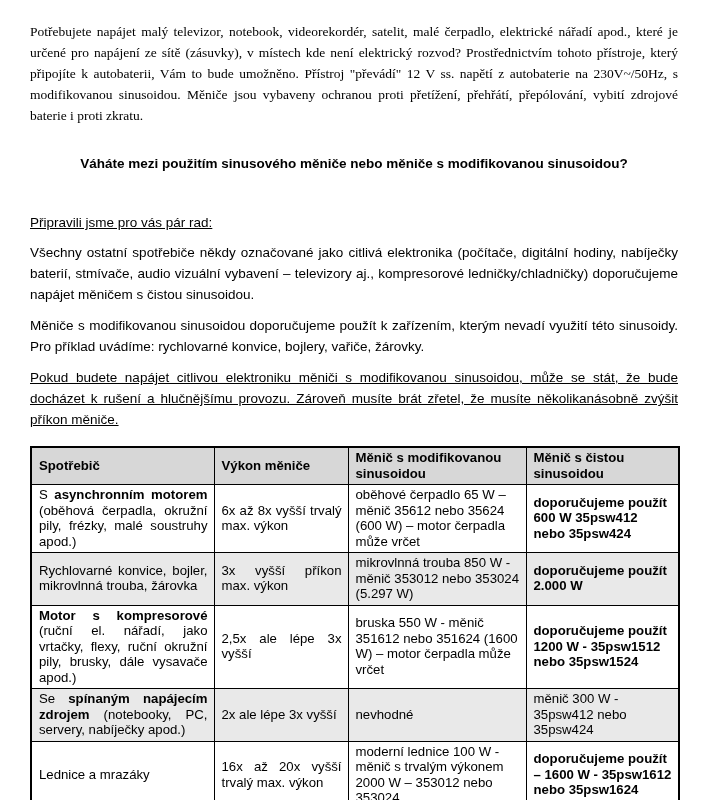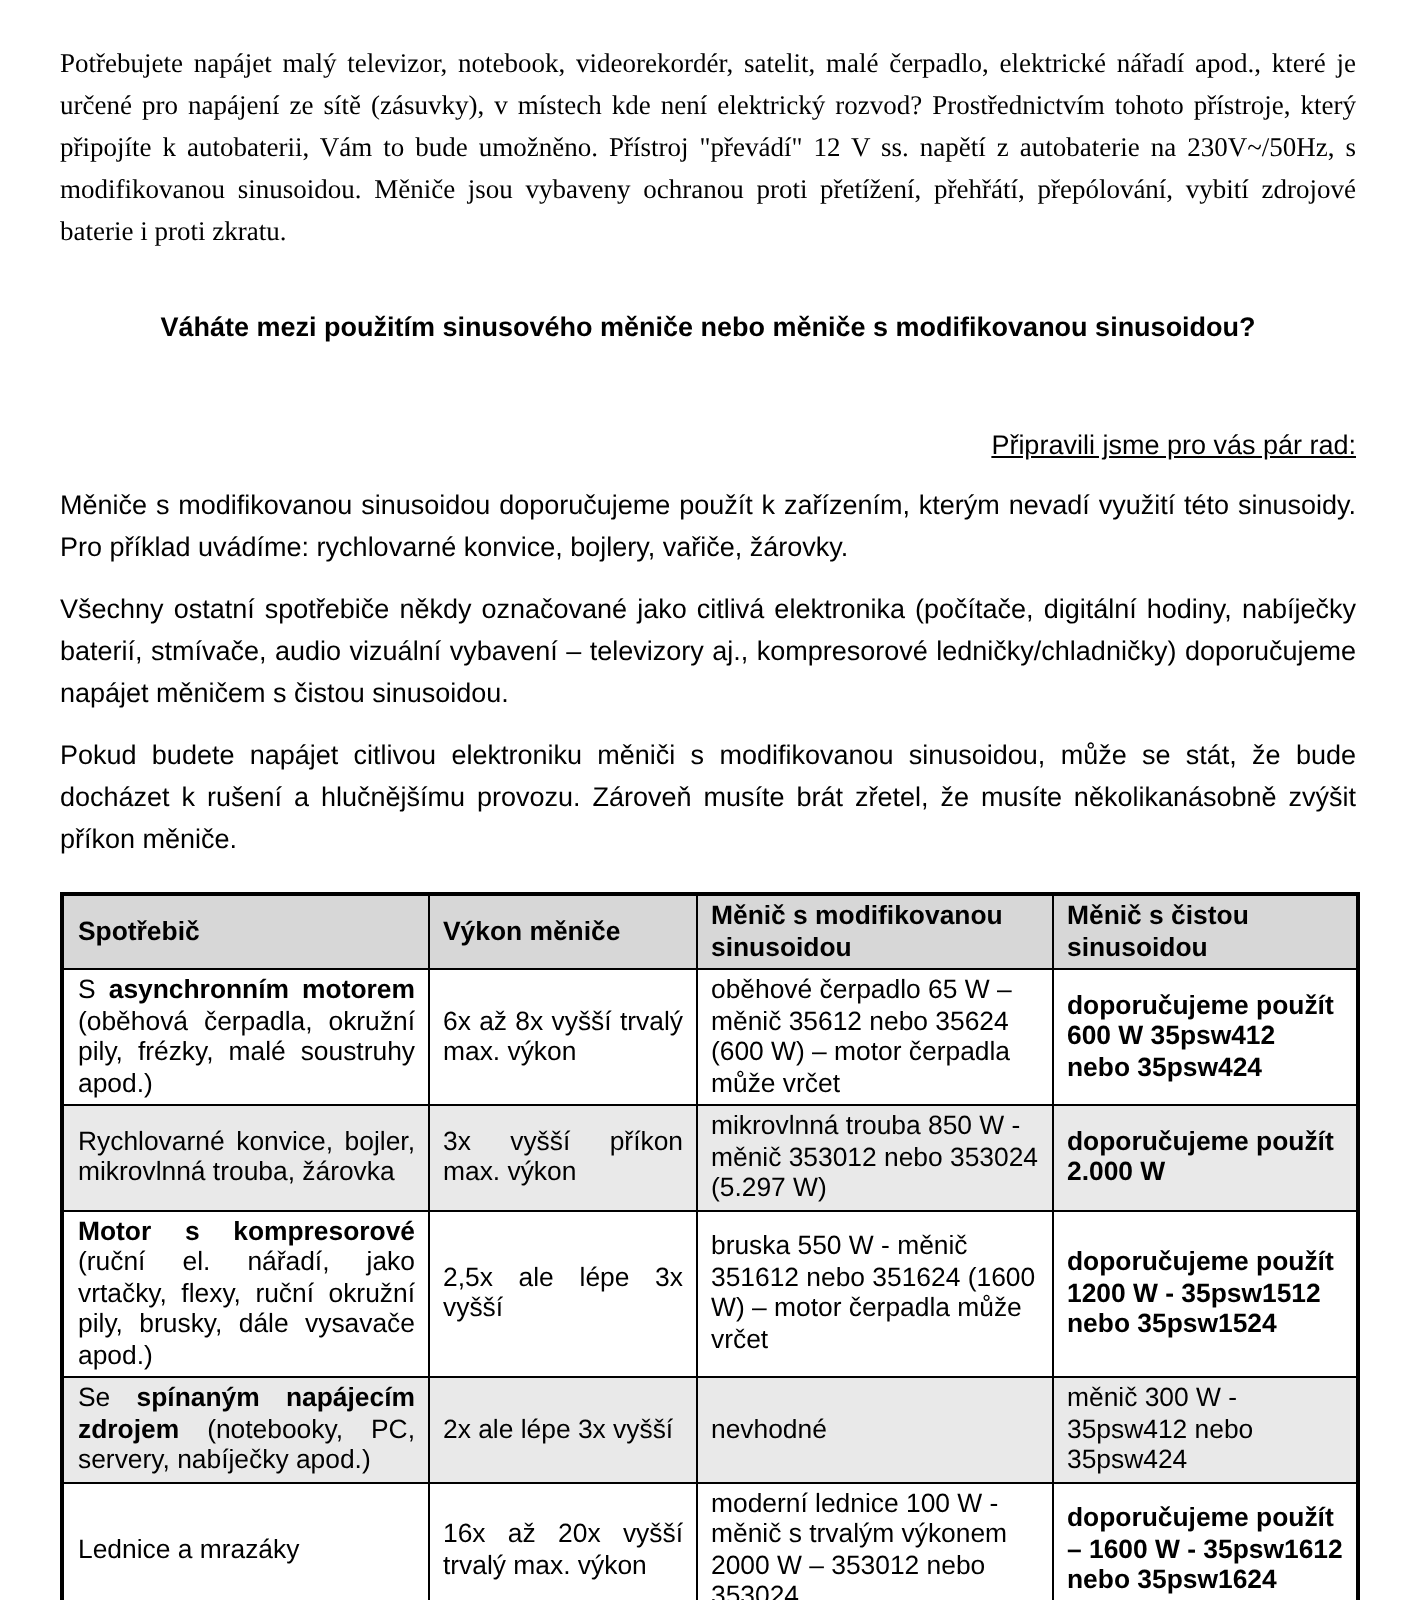--- a/index.html
+++ b/index.html
@@ -19,24 +19,24 @@
     margin: 0 0 10px 0;
   }
   .intro { margin-bottom: 27px; font-family: Liberation Serif, serif; }
   .question {
     font-weight: bold;
     text-align: center;
     margin-bottom: 38px;
   }
   .tips-heading {
     text-decoration: underline;
-    text-align: right;
+    text-align: left;
     margin-bottom: 9px;
   }
-  .tip3 { margin-bottom: 16px; }
+  .tip3 { margin-bottom: 16px; text-decoration: underline; }
 
   table.cmp {
     border-collapse: collapse;
     table-layout: fixed;
     width: 648px;
     border: 2px solid #000;
   }
   table.cmp col.c1 { width: 183px; }
   table.cmp col.c2 { width: 134px; }
   table.cmp col.c3 { width: 178px; }
@@ -68,23 +68,23 @@
 <body>
 
 <div class="page">
 
   <p class="para intro">Potřebujete napájet malý televizor, notebook, videorekordér, satelit, malé čerpadlo, elektrické nářadí apod., které je určené pro napájení ze sítě (zásuvky), v místech kde není elektrický rozvod? Prostřednictvím tohoto přístroje, který připojíte k autobaterii, Vám to bude umožněno. Přístroj "převádí" 12 V ss. napětí z autobaterie na 230V~/50Hz, s modifikovanou sinusoidou. Měniče jsou vybaveny ochranou proti přetížení, přehřátí, přepólování, vybití zdrojové baterie i proti zkratu.</p>
 
   <p class="para question">Váháte mezi použitím sinusového měniče nebo měniče s modifikovanou sinusoidou?</p>
 
   <p class="para tips-heading">Připravili jsme pro vás pár rad:</p>
 
+  <p class="para tip2">Všechny ostatní spotřebiče někdy označované jako citlivá elektronika (počítače, digitální hodiny, nabíječky baterií, stmívače, audio vizuální vybavení – televizory aj., kompresorové ledničky/chladničky) doporučujeme napájet měničem s čistou sinusoidou.</p>
+
   <p class="para tip1">Měniče s modifikovanou sinusoidou doporučujeme použít k zařízením, kterým nevadí využití této sinusoidy. Pro příklad uvádíme: rychlovarné konvice, bojlery, vařiče, žárovky.</p>
-
-  <p class="para tip2">Všechny ostatní spotřebiče někdy označované jako citlivá elektronika (počítače, digitální hodiny, nabíječky baterií, stmívače, audio vizuální vybavení – televizory aj., kompresorové ledničky/chladničky) doporučujeme napájet měničem s čistou sinusoidou.</p>
 
   <p class="para tip3">Pokud budete napájet citlivou elektroniku měniči s modifikovanou sinusoidou, může se stát, že bude docházet k rušení a hlučnějšímu provozu. Zároveň musíte brát zřetel, že musíte několikanásobně zvýšit příkon měniče.</p>
 
   <table class="cmp">
     <colgroup>
       <col class="c1">
         <col class="c2">
         <col class="c3">
         <col class="c4">
     </colgroup>

